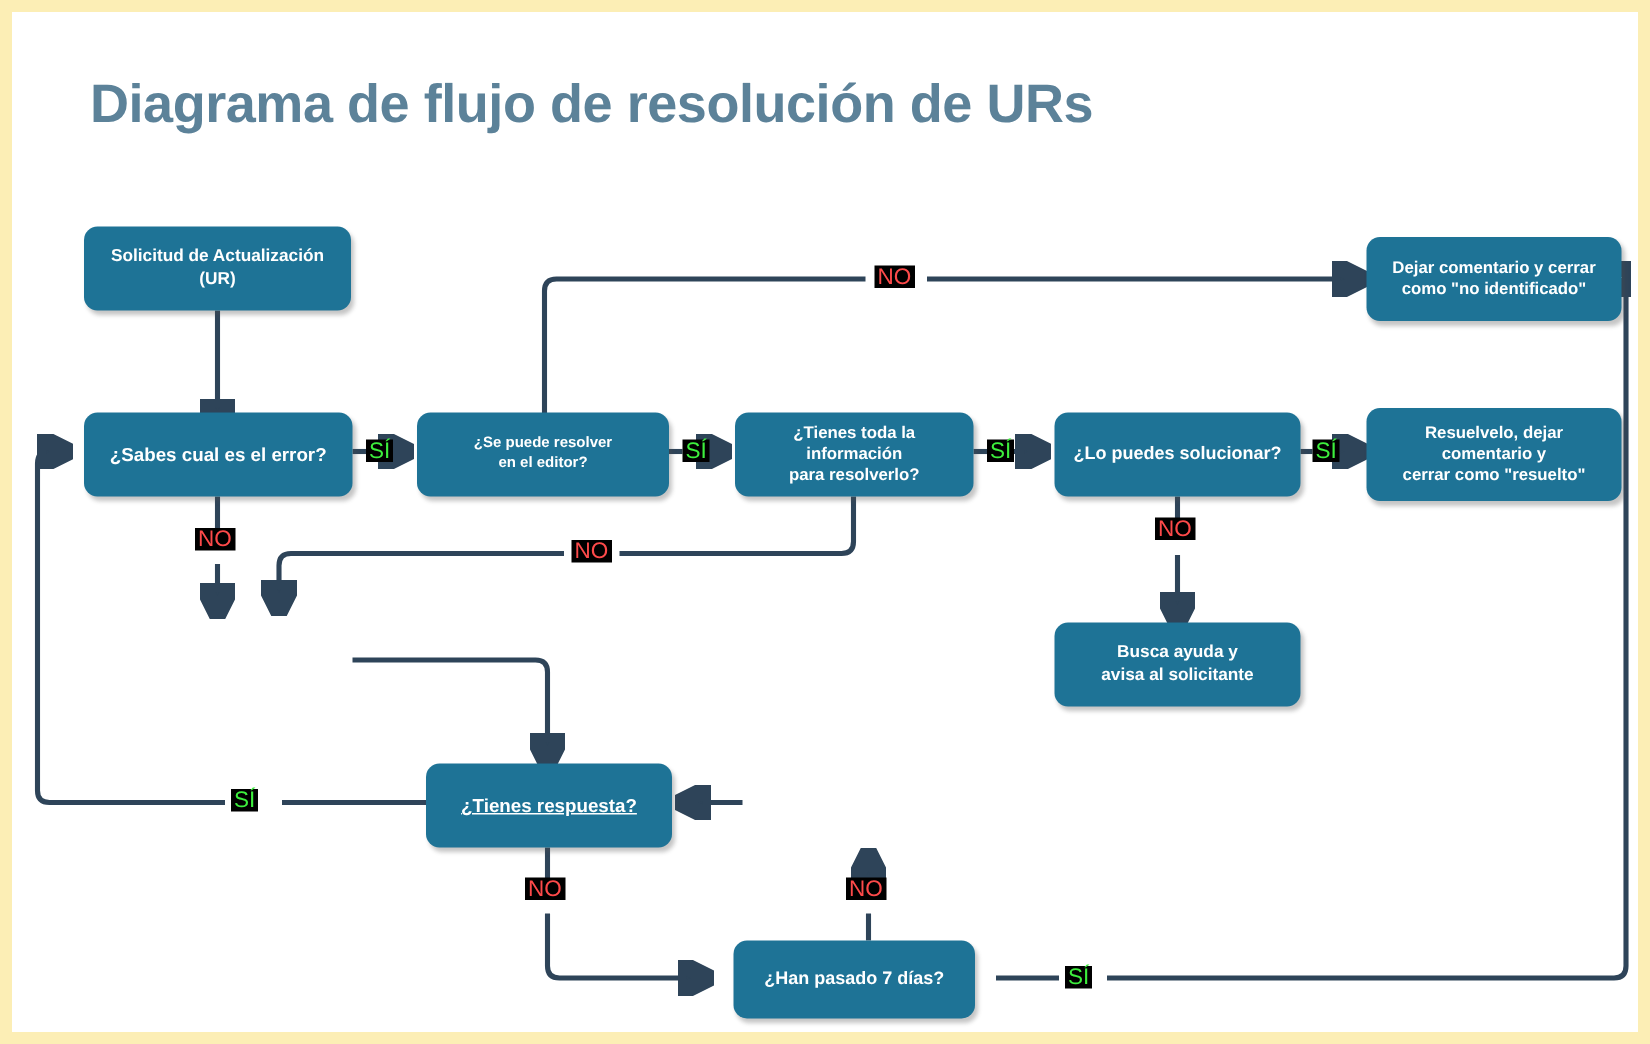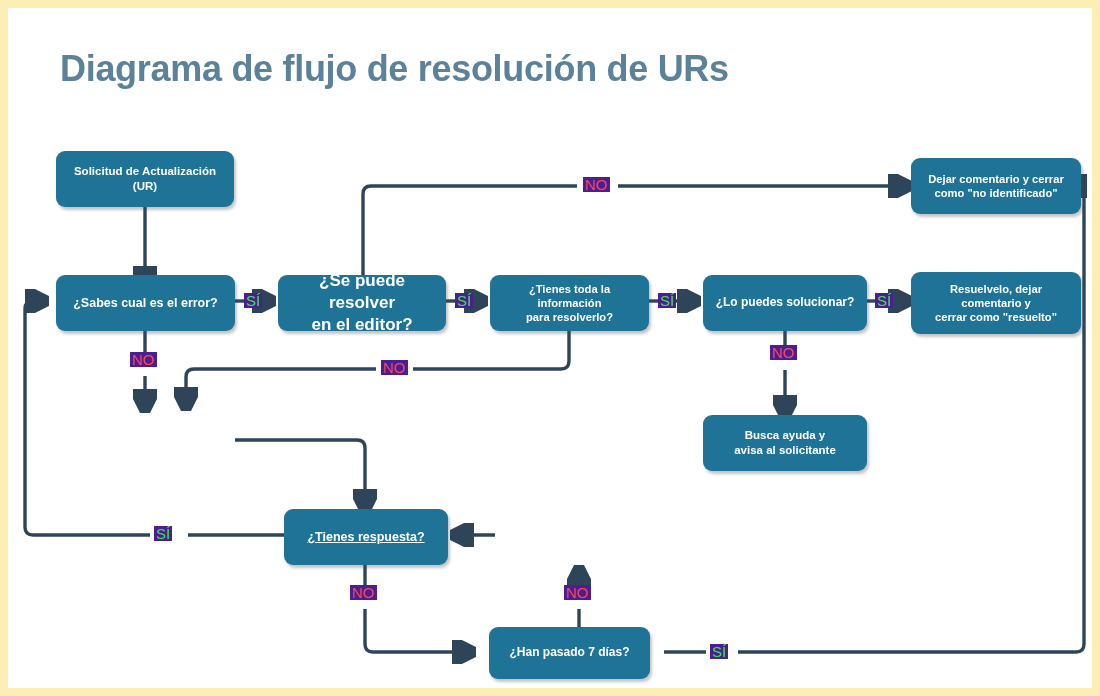--- a/index.html
+++ b/index.html
@@ -46,21 +46,21 @@
     font-weight: bold;
     line-height: 1.28;
     box-sizing: border-box;
     padding: 2px 6px;
     z-index: 3;
   }
   .edge-label {
     position: absolute;
     font-size: 15px;
     font-weight: normal;
-    background: #4c1d95;
+    background: #000000;
     padding: 0 2px;
     line-height: 1;
     white-space: nowrap;
     z-index: 4;
   }
   .lbl-si { color: #3dee3d; }
   .lbl-no { color: #fd4a4a; }
   svg.wires {
     position: absolute;
     left: 0; top: 0;
@@ -138,21 +138,21 @@
       <span>
         <span>Solicitud de Actualización</span><br>
         <span>(UR)</span>
       </span>
     </div>
 
     <div class="node" style="left:48px; top:267px; width:179px; height:56px; font-size:12.5px;">
       <span>¿Sabes cual es el error?</span>
     </div>
 
-    <div class="node" style="left:270px; top:267px; width:168px; height:56px; font-size:17px;">
+    <div class="node" style="left:270px; top:267px; width:168px; height:56px; font-size:10px;">
       <span>
         <span>¿Se puede resolver</span><br>
         <span>en el editor?</span>
       </span>
     </div>
 
     <div class="node" style="left:482px; top:267px; width:159px; height:56px; font-size:11.2px;">
       <span>
         <span>¿Tienes toda la información</span><br>
         <span>para resolverlo?</span>

